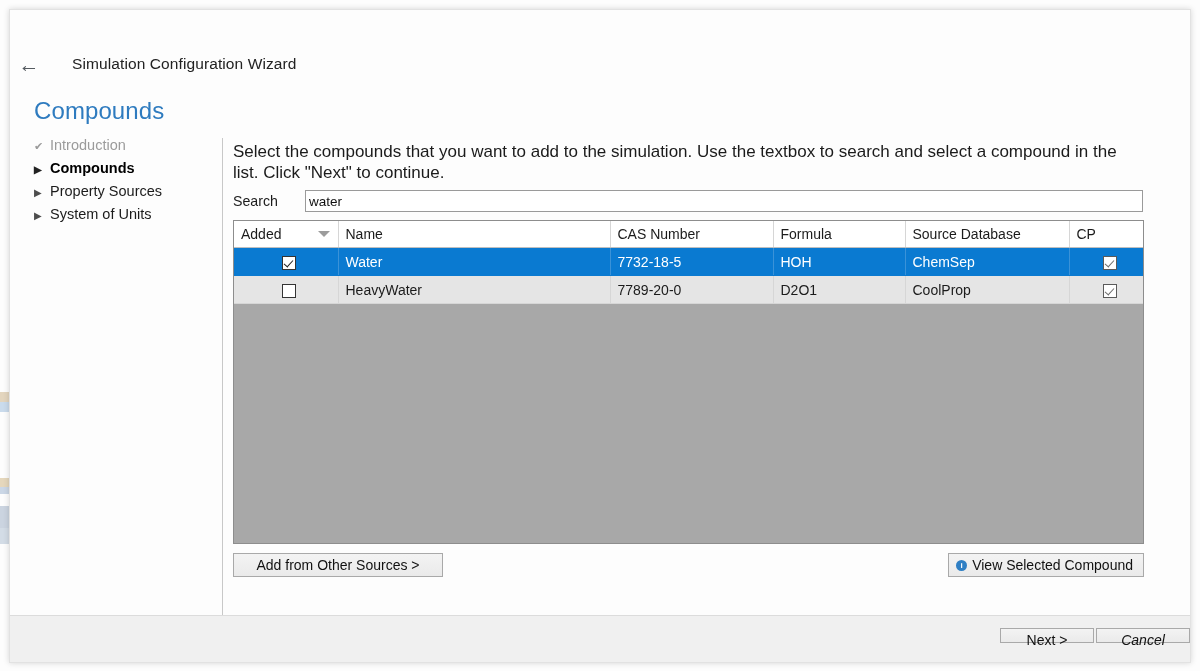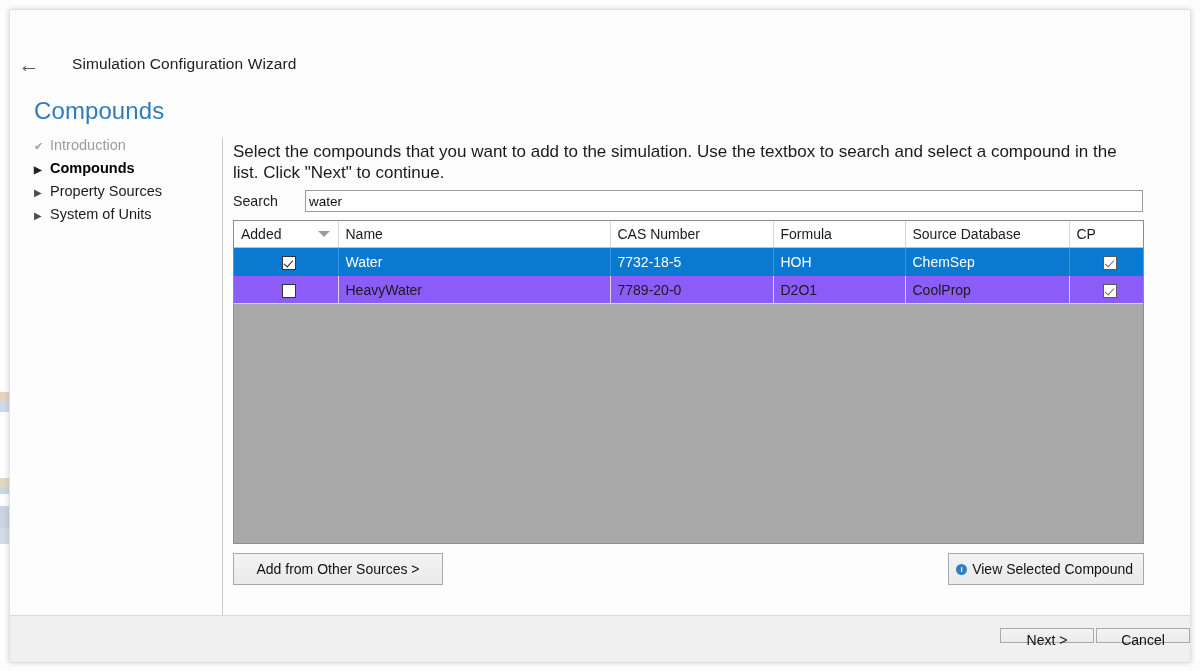--- a/index.html
+++ b/index.html
@@ -196,21 +196,21 @@
     border-left: 6px solid transparent;
     border-right: 6px solid transparent;
     border-top: 6px solid #9c9c9c;
   }
   table.grid td {
     height: 27px;
     padding: 0 0 0 7px;
     border-right: 1px solid #d6d6d6;
     border-bottom: 1px solid #d6d6d6;
     color: #1b1b1b;
-    background: #8b5cf6;
+    background: #e5e5e5;
     overflow: hidden;
     white-space: nowrap;
   }
   table.grid tr.selected td {
     background: #0a7ad1;
     color: #ffffff;
     border-right-color: #3a92d8;
     border-bottom-color: #0a7ad1;
   }
   td.cell-center { text-align: center; padding-left: 0; }
@@ -250,21 +250,21 @@
     margin-top: 9px;
     height: 24px;
     width: 911px;
   }
   .btn {
     font-family: "Liberation Sans", sans-serif;
     font-size: 14px;
     color: #111;
     background: linear-gradient(#f3f3f3, #eaeaea);
     border: 1px solid #a9a9a9;
-    height: 32px;
+    height: 24px;
     line-height: 22px;
     padding: 0 12px;
     cursor: pointer;
     box-sizing: border-box;
     white-space: nowrap;
   }
   .btn-left { position: absolute; left: 0; top: 0; width: 210px; }
   .btn-right {
     position: absolute; right: 0; top: 0;
     display: flex; align-items: center; gap: 5px;
@@ -289,21 +289,21 @@
     left: 0;
     bottom: 0;
     width: 100%;
     height: 47px;
     background: #f0f0f0;
     border-top: 1px solid #dcdcdc;
     box-sizing: border-box;
   }
   .bottom-bar .btn { position: absolute; top: 12px; height: 15px; line-height: 23px; }
   .btn-next   { right: 96px; width: 94px; text-align: center; }
-  .btn-cancel { right: 0px;  width: 94px; text-align: center; margin-right: 0; }
+  .btn-cancel { right: 0px;  width: 94px; text-align: center; margin-right: 0; font-style: italic; }
 </style>
 </head>
 <body>
 
 <div id="screen">
 
   <div class="bg-artifact a1"></div>
   <div class="bg-artifact a2"></div>
   <div class="bg-artifact a3"></div>
   <div class="bg-artifact a4"></div>

